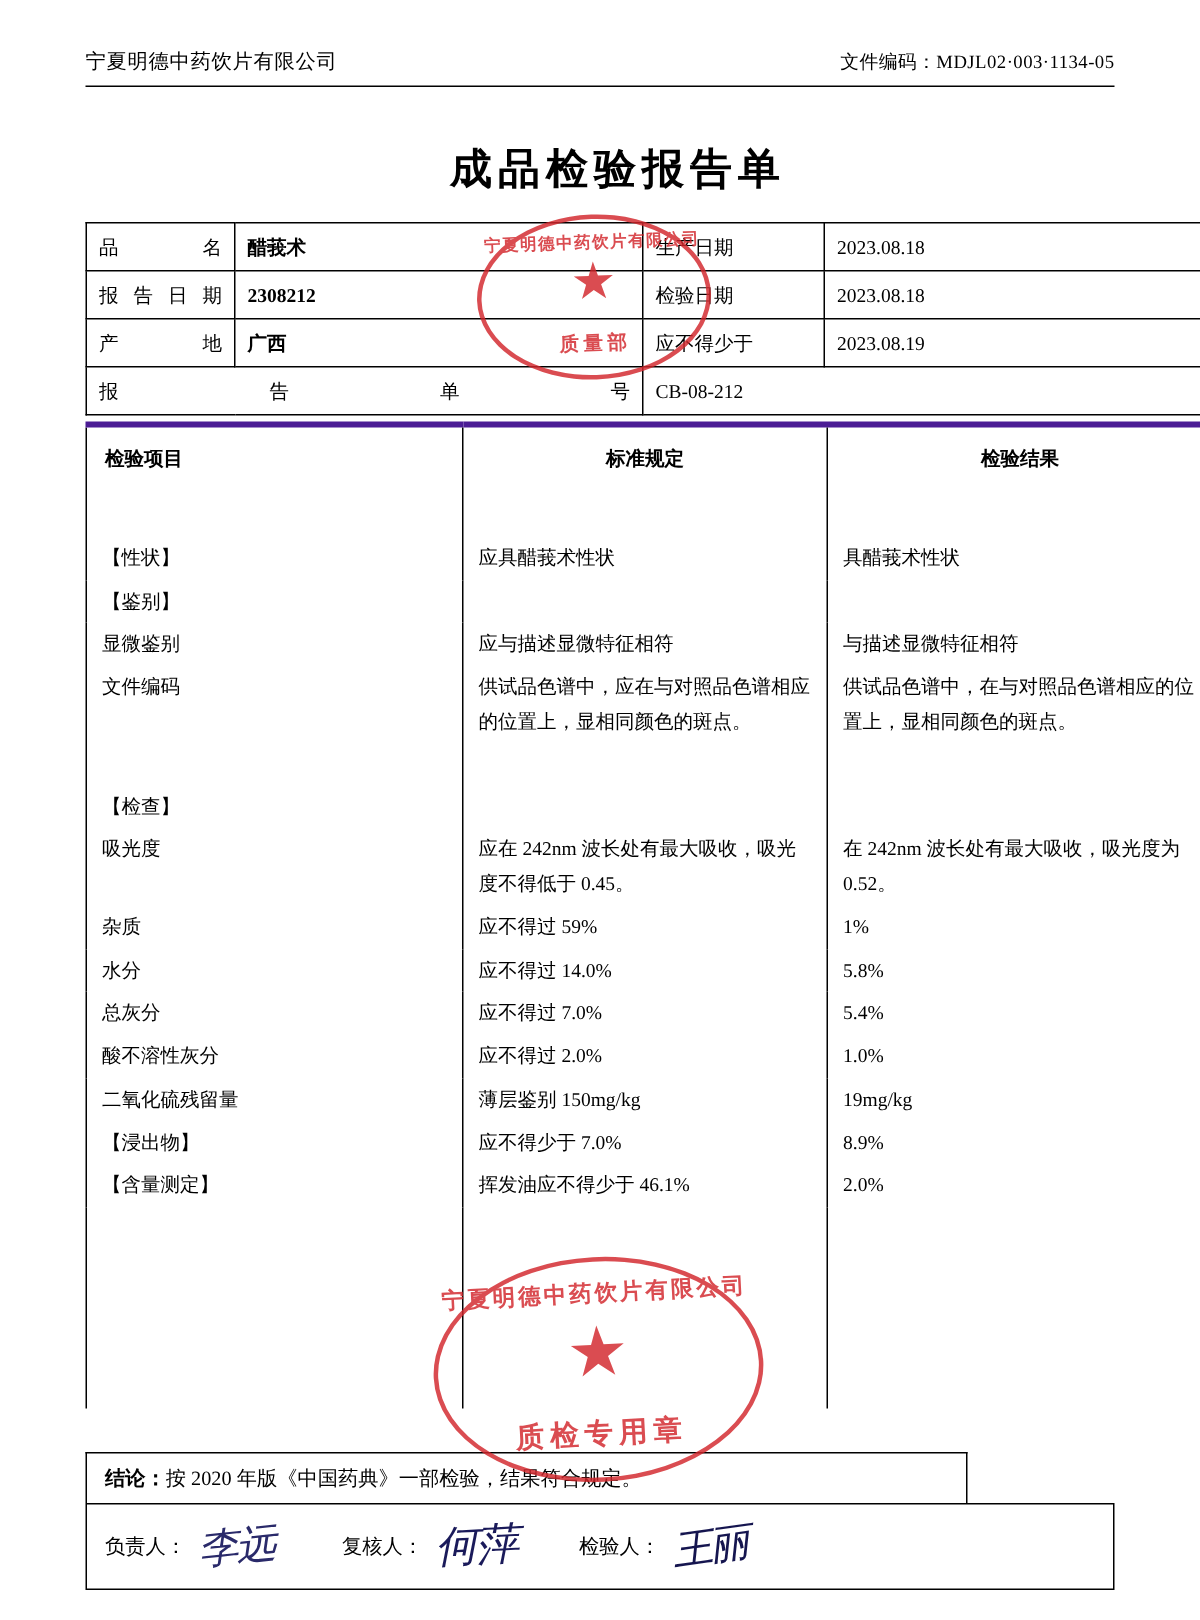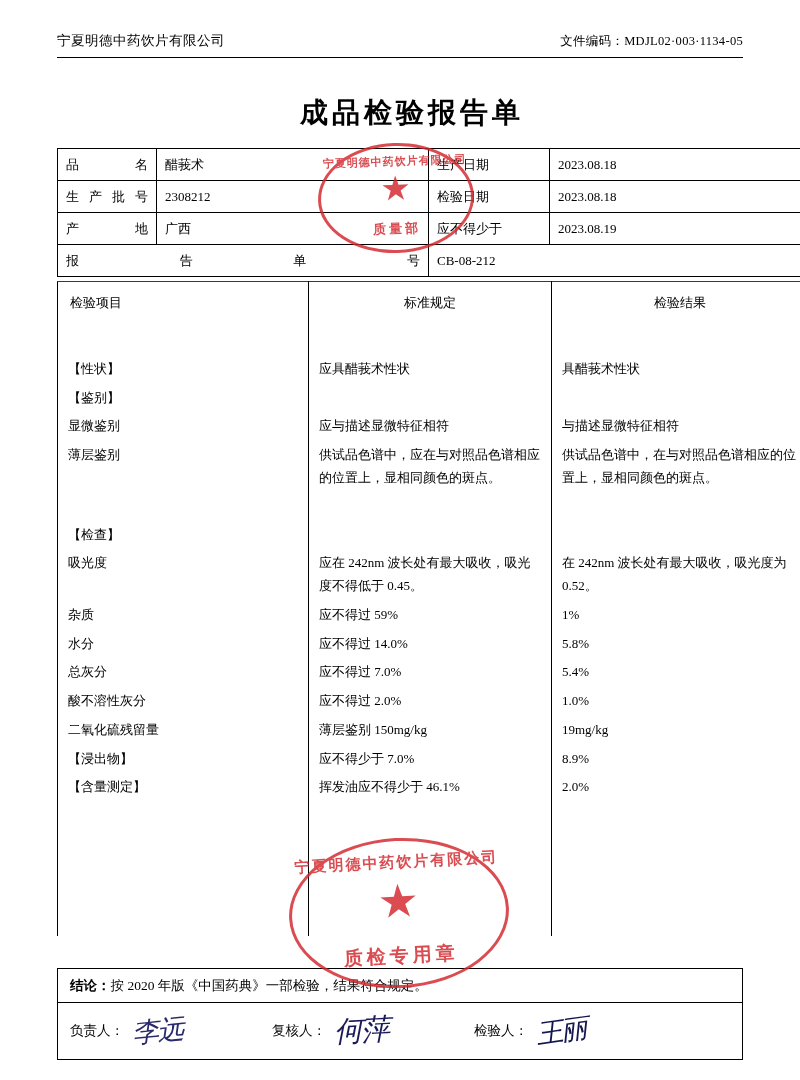--- a/index.html
+++ b/index.html
@@ -81,20 +81,21 @@
   .lbl {
     width: 82px;
     text-align: justify;
     text-align-last: justify;
     white-space: nowrap;
     padding-left: 10px;
     padding-right: 14px;
   }
   .val {
     width: 255px;
+    font-weight: bold;
   }
   .lbl2 {
     width: 104px;
     padding-left: 8px;
   }
   .val2 {
     width: 245px;
     padding-left: 10px;
   }
   .rpt-label {
@@ -116,59 +117,59 @@
     font-size: 13px;
   }
   .res td {
     border-left: 1px solid #000;
     border-right: 1px solid #000;
     vertical-align: top;
     padding: 3px 10px;
     line-height: 1.75;
   }
   .res tr.head td {
-    border-top: 1px solid #4c1d95;
+    border-top: 4px solid #4c1d95;
     border-bottom: none;
     padding-top: 10px;
     padding-bottom: 8px;
     text-align: center;
+    font-weight: bold;
   }
   .res tr.head td.c1 { text-align: left; padding-left: 12px; }
   .col1 { width: 228px; }
   .col2 { width: 222px; }
   .col3 { width: 236px; }
   .spacer td { height: 26px; }
   .gap td { height: 22px; }
   
   .concl {
     position: absolute;
     top: 968px;
     left: 57px;
-    width: 686px;
+    width: 588px;
     box-sizing: border-box;
     border: 1px solid #000;
     border-bottom: none;
     height: 34px;
     line-height: 34px;
     padding-left: 12px;
     font-size: 13.5px;
   }
   .concl b { font-weight: bold; }
   .sign-box {
     position: absolute;
     top: 1002px;
     left: 57px;
     width: 686px;
     height: 58px;
     box-sizing: border-box;
     border: 1px solid #000;
     display: flex;
     align-items: center;
     font-size: 13.5px;
-    gap: 44px;
   }
   .sign-item {
     display: flex;
     align-items: center;
     position: relative;
   }
   .sign-item .lbl-t { padding-left: 12px; white-space: nowrap; }
   .sign {
     font-family: "DejaVu Serif", serif;
     font-style: italic;
@@ -250,21 +251,21 @@
 
   <table class="tbl">
     <tbody>
         <tr>
       <td class="lbl">品　　名</td>
       <td class="val">醋莪术</td>
       <td class="lbl2">生产日期</td>
       <td class="val2">2023.08.18</td>
     </tr>
     <tr>
-      <td class="lbl">生产批号</td>
+      <td class="lbl">报告日期</td>
       <td class="val">2308212</td>
       <td class="lbl2">检验日期</td>
       <td class="val2">2023.08.18</td>
     </tr>
     <tr>
       <td class="lbl">产　　地</td>
       <td class="val">广西</td>
       <td class="lbl2">应不得少于</td>
       <td class="val2">2023.08.19</td>
     </tr>
@@ -297,21 +298,21 @@
       <td>【鉴别】</td>
       <td></td>
       <td></td>
     </tr>
     <tr>
       <td>显微鉴别</td>
       <td>应与描述显微特征相符</td>
       <td>与描述显微特征相符</td>
     </tr>
     <tr>
-      <td>薄层鉴别</td>
+      <td>文件编码</td>
       <td>供试品色谱中，应在与对照品色谱相应的位置上，显相同颜色的斑点。</td>
       <td>供试品色谱中，在与对照品色谱相应的位置上，显相同颜色的斑点。</td>
     </tr>
     <tr class="gap">
           <td></td>
           <td></td>
           <td></td>
         </tr>
     <tr>
       <td>【检查】</td>

